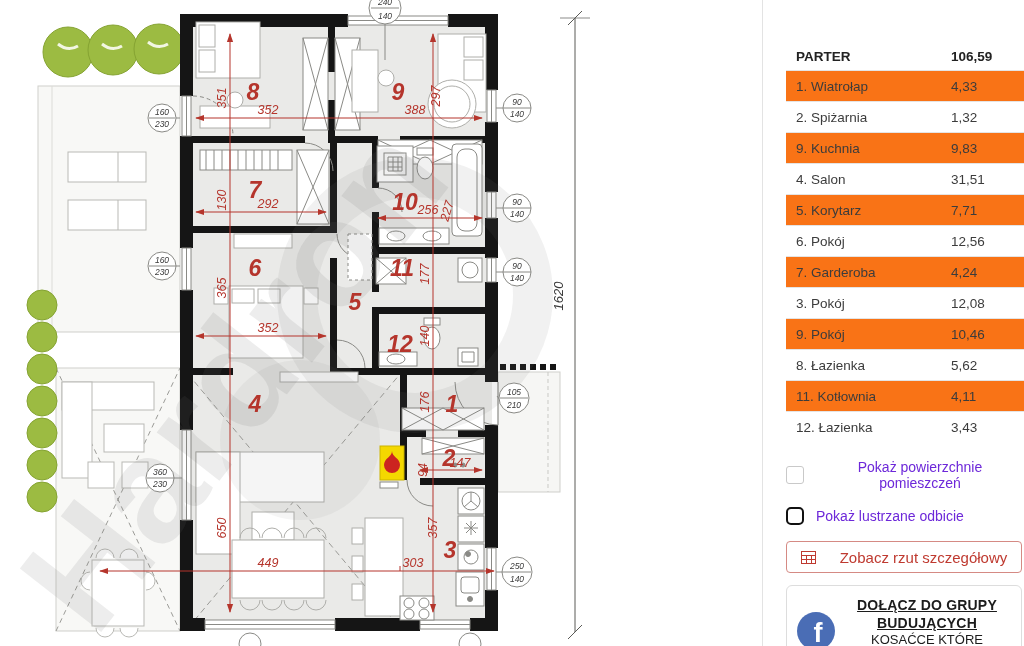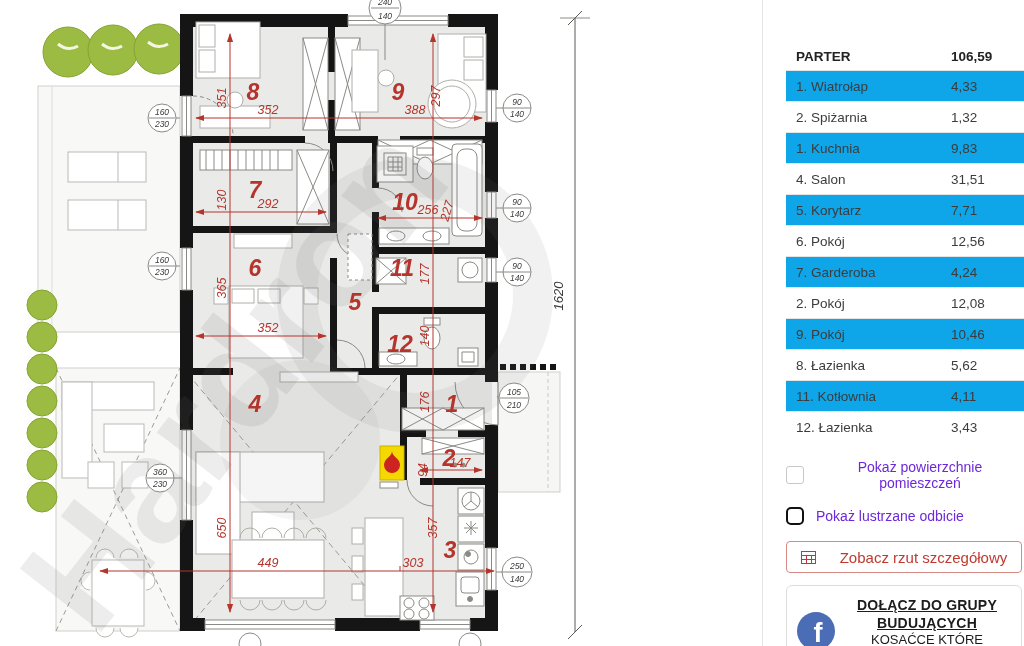--- a/index.html
+++ b/index.html
@@ -11,21 +11,21 @@
   .plan-wrap { position:relative; width:762px; height:646px; background:#fff; }
   .plan-wrap svg { display:block; }
 
   
   .panel { position:relative; width:262px; height:646px; border-left:1px solid #e3e3e3;
            padding:42px 0 0 23px; }
   .rooms-table { width:239px; font-size:13.5px; color:#3c3c3c; }
   .t-row { display:flex; align-items:center; height:31px; padding-left:10px;
            border-top:1px solid #e4e4e4;gap:44px; }
   .t-row:first-child { border-top:none; height:28px; font-weight:bold; color:#222; }
-  .t-row.striped { background:#0ea5e9; }
+  .t-row.striped { background:#f97316; }
   .t-label { width:135px; }
   .t-value { width:90px; }
   .t-row:first-child .t-label,.t-row:first-child .t-value { font-weight:bold; }
 
   .check-group { margin-top:17px; }
   .check-row { display:flex; align-items:center; margin-bottom:16px; cursor:pointer; }
   .cbox { width:18px; height:18px; background:#fff; border:1px solid #c9c9c9;
           border-radius:3px; margin-right:12px; flex:0 0 auto; }
   .cbox.bold { border:2.5px solid #111; border-radius:5px; }
   .check-label { font-size:14px; color:#6d28d9;text-align:center; }
@@ -460,41 +460,41 @@
       </div>
       <div class="t-row striped">
         <div class="t-label">1. Wiatrołap</div>
         <div class="t-value">4,33</div>
       </div>
       <div class="t-row">
         <div class="t-label">2. Spiżarnia</div>
         <div class="t-value">1,32</div>
       </div>
       <div class="t-row striped">
-        <div class="t-label">1. Kuchnia</div>
+        <div class="t-label">9. Kuchnia</div>
         <div class="t-value">9,83</div>
       </div>
       <div class="t-row">
         <div class="t-label">4. Salon</div>
         <div class="t-value">31,51</div>
       </div>
       <div class="t-row striped">
         <div class="t-label">5. Korytarz</div>
         <div class="t-value">7,71</div>
       </div>
       <div class="t-row">
         <div class="t-label">6. Pokój</div>
         <div class="t-value">12,56</div>
       </div>
       <div class="t-row striped">
         <div class="t-label">7. Garderoba</div>
         <div class="t-value">4,24</div>
       </div>
       <div class="t-row">
-        <div class="t-label">2. Pokój</div>
+        <div class="t-label">3. Pokój</div>
         <div class="t-value">12,08</div>
       </div>
       <div class="t-row striped">
         <div class="t-label">9. Pokój</div>
         <div class="t-value">10,46</div>
       </div>
       <div class="t-row">
         <div class="t-label">8. Łazienka</div>
         <div class="t-value">5,62</div>
       </div>

